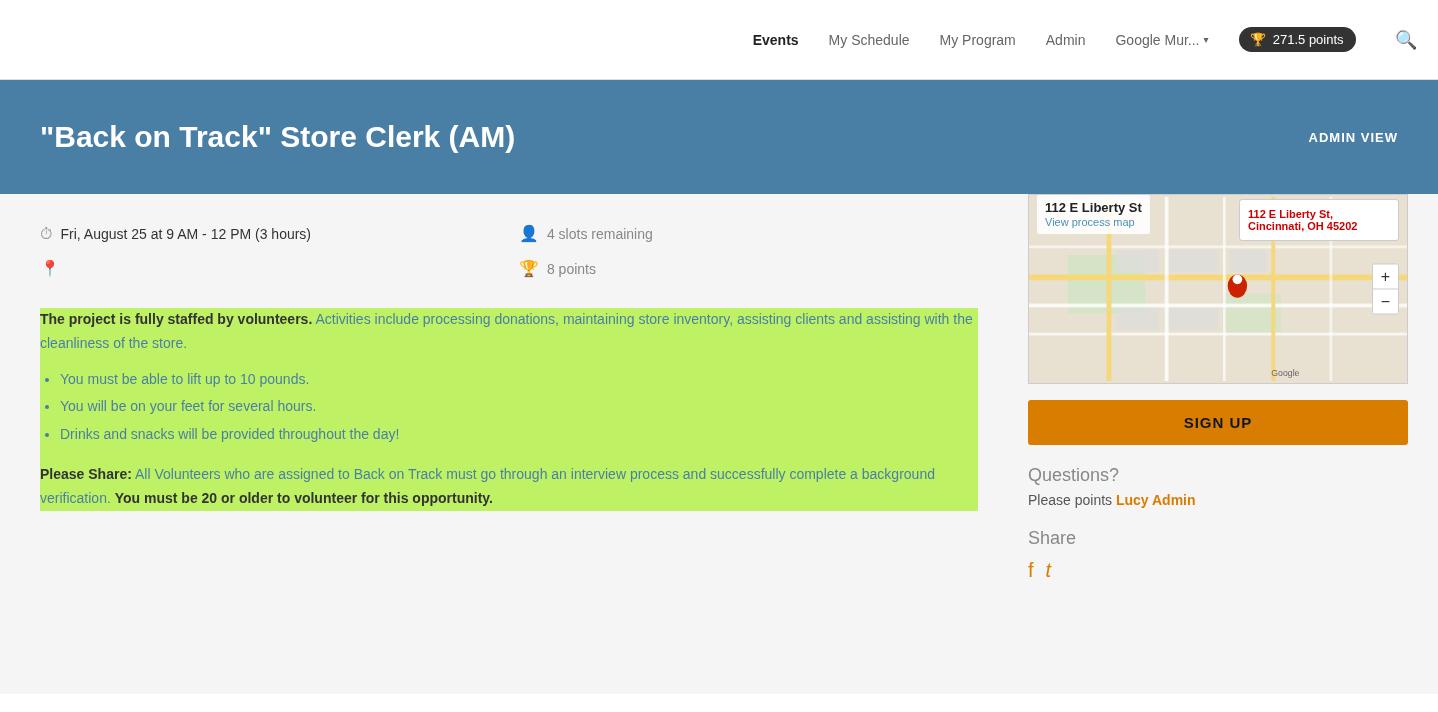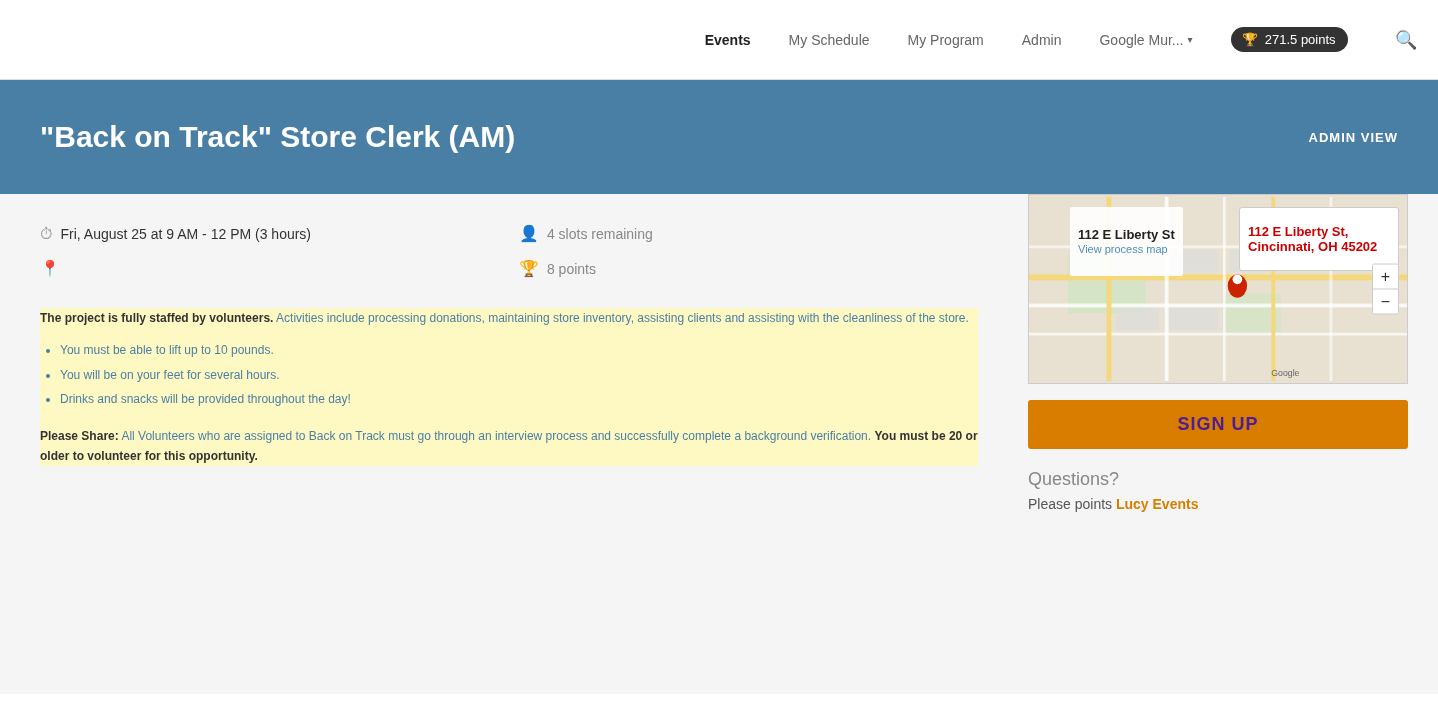--- a/index.html
+++ b/index.html
@@ -30,21 +30,21 @@
       line-height: 1.4;
     }
     .logo-text strong {
       display: block;
       font-size: 13px;
       color: #5a9abf;
     }
     .nav {
       display: flex;
       align-items: center;
-      gap: 38px;
+      gap: 30px;
       margin-left: auto;
       text-align: center;
     }
     .nav-item {
       font-size: 14px;
       color: #666;
       cursor: pointer;
       text-decoration: none;
     }
     .nav-item.active {
@@ -140,22 +140,22 @@
     }
     .meta-item a {
       color: #4a90b8;
       text-decoration: none;
     }
     .meta-item .slots { color: #888; }
     .meta-item .points { color: #888; }
 
     
     .description {
-      background: #fef9c3;
-      font-size: 12px;
+      background: #bef264;
+      font-size: 14px;
       line-height: 1.7;
       color: #333;
     }
     .description .bold-intro {
       font-weight: bold;
     }
     .description p {
       margin-bottom: 12px;
     }
     .description ul {
@@ -182,47 +182,46 @@
       width: 100%;
       height: 190px;
       background: #e8e0d0;
       border: 1px solid #ccc;
       position: relative;
       overflow: hidden;
       margin-bottom: 16px;
     }
     .map-overlay {
       position: absolute;
-      top: 12px;
+      top: 0;
       left: 8px;
       background: rgba(255,255,255,0.9);
-      padding: 20px 8px;
+      padding: 5px 8px;
       font-size: 12px;
       border-radius: 2px;
-      margin-left: 33px;
     }
     .map-overlay .map-address {
       font-weight: bold;
       font-size: 13px;
       color: #222;
     }
     .map-overlay .map-link {
       color: #4a90b8;
       font-size: 11px;
       text-decoration: none;
     }
     .map-info-box {
       position: absolute;
-      top: 12px;
+      top: 4px;
       right: 8px;
       background: #fff;
       border: 1px solid #ccc;
       border-radius: 3px;
-      padding: 16px 8px;
-      font-size: 13px;
+      padding: 8px 8px;
+      font-size: 11px;
       color: #c00;
       font-weight: bold;
       max-width: 160px;
     }
     .map-zoom {
       position: absolute;
       right: 8px;
       top: 50%;
       transform: translateY(-50%);
       display: flex;
@@ -240,24 +239,24 @@
       text-align: center;
       line-height: 1;
     }
     .map-zoom span:last-child { border-bottom: none; }
 
     
     .signup-btn {
       display: block;
       width: 100%;
       background: #d97d00;
-      color: #4c1d95;
+      color: #0f172a;
       border: none;
       padding: 14px;
-      font-size: 18px;
+      font-size: 15px;
       font-weight: bold;
       letter-spacing: 1px;
       text-align: center;
       cursor: pointer;
       border-radius: 3px;
       margin-bottom: 20px;
       text-transform: uppercase;
     }
 
     
@@ -414,19 +413,26 @@
         <span>−</span>
       </div>
     </div>
 
     <button class="signup-btn">SIGN UP</button>
 
     <div class="questions-section">
       <h3 class="questions-title">Questions?</h3>
       <p class="questions-text">
         <span>Please points </span>
-        <a href="#" class="contact-link">Lucy Events</a>
+        <a href="#" class="contact-link">Lucy Admin</a>
       </p>
     </div>
 
+    <div class="share-section">
+      <h3 class="share-title">Share</h3>
+      <div class="share-icons">
+        <span class="share-icon">f</span>
+        <span class="share-icon" style="font-style:italic;">t</span>
+      </div>
+    </div>
 
   </div>
 </div>
 
 </body></html>

